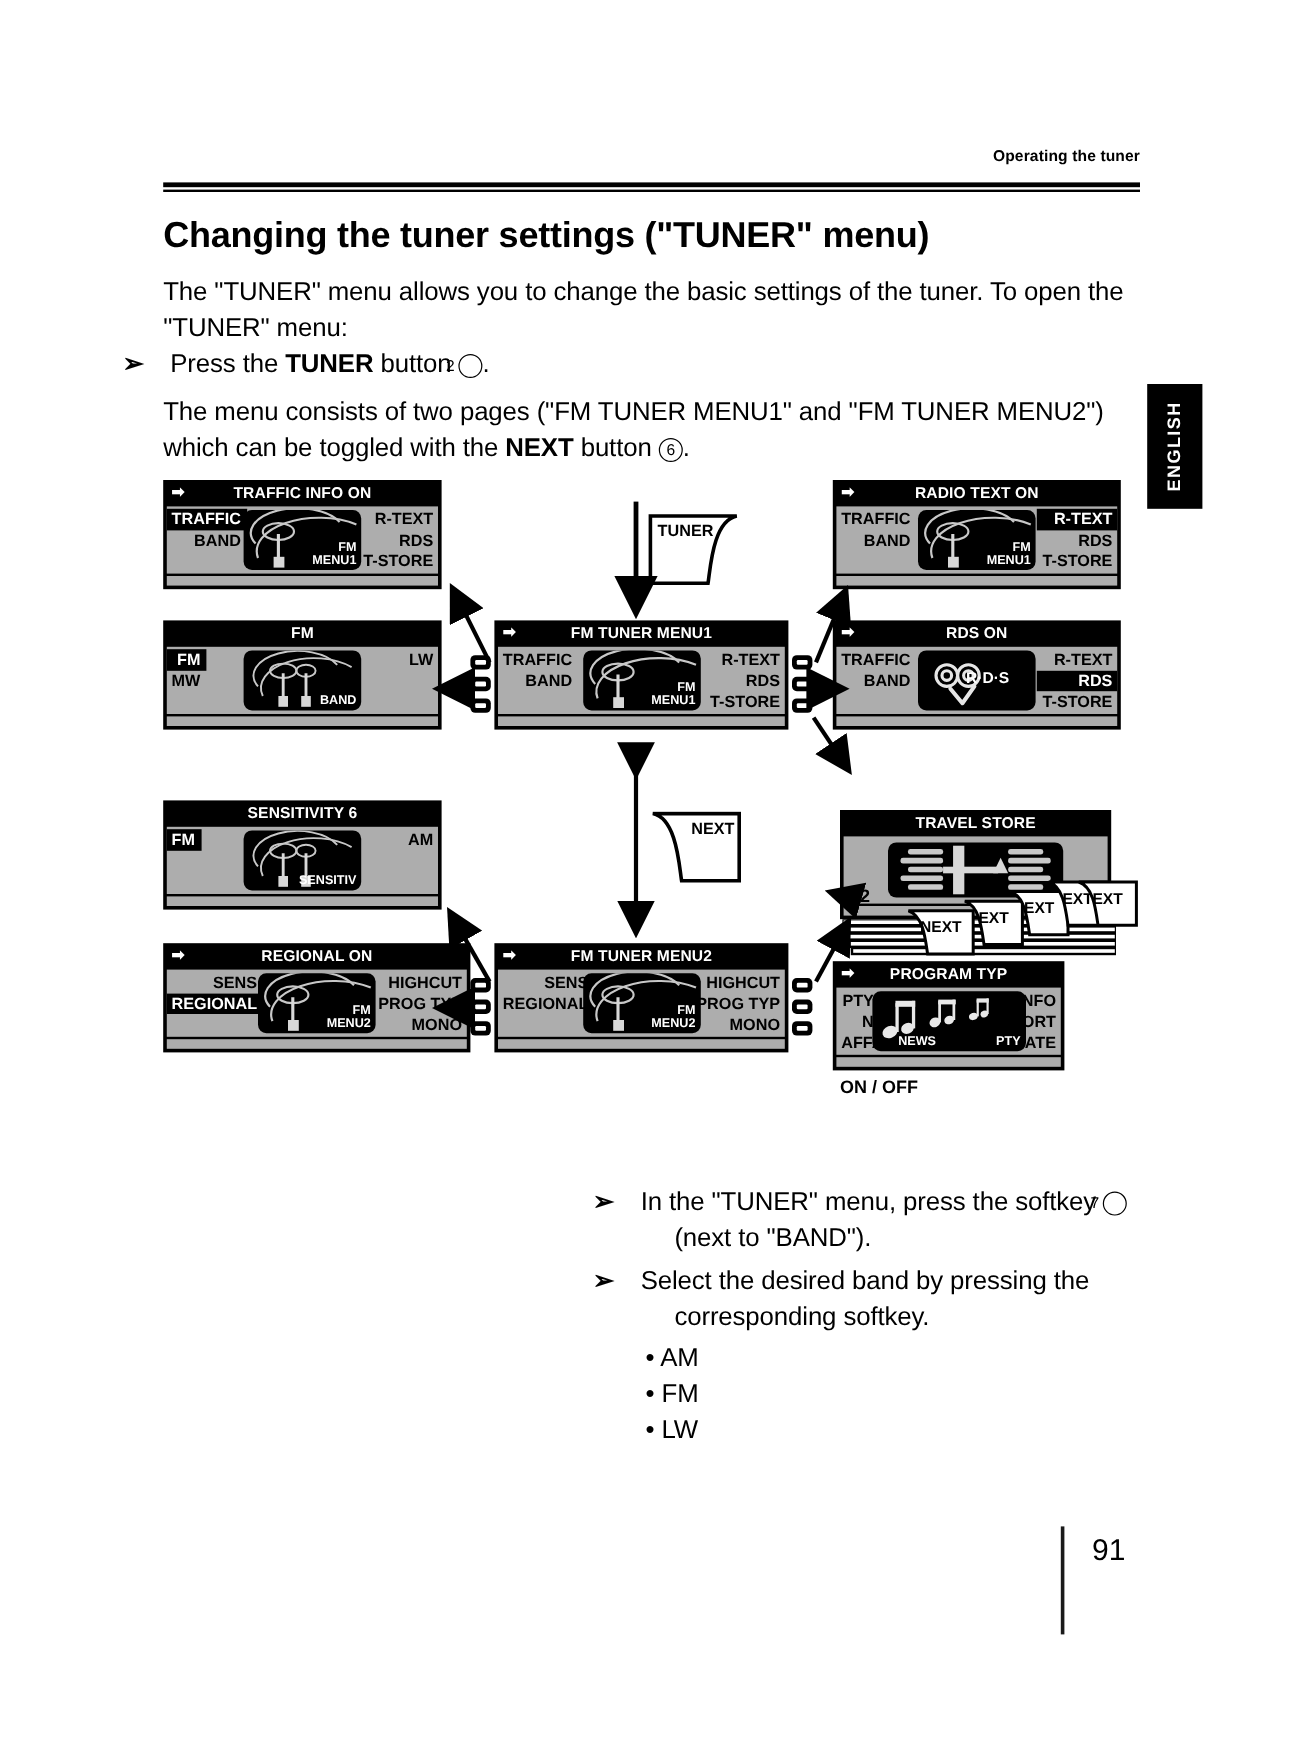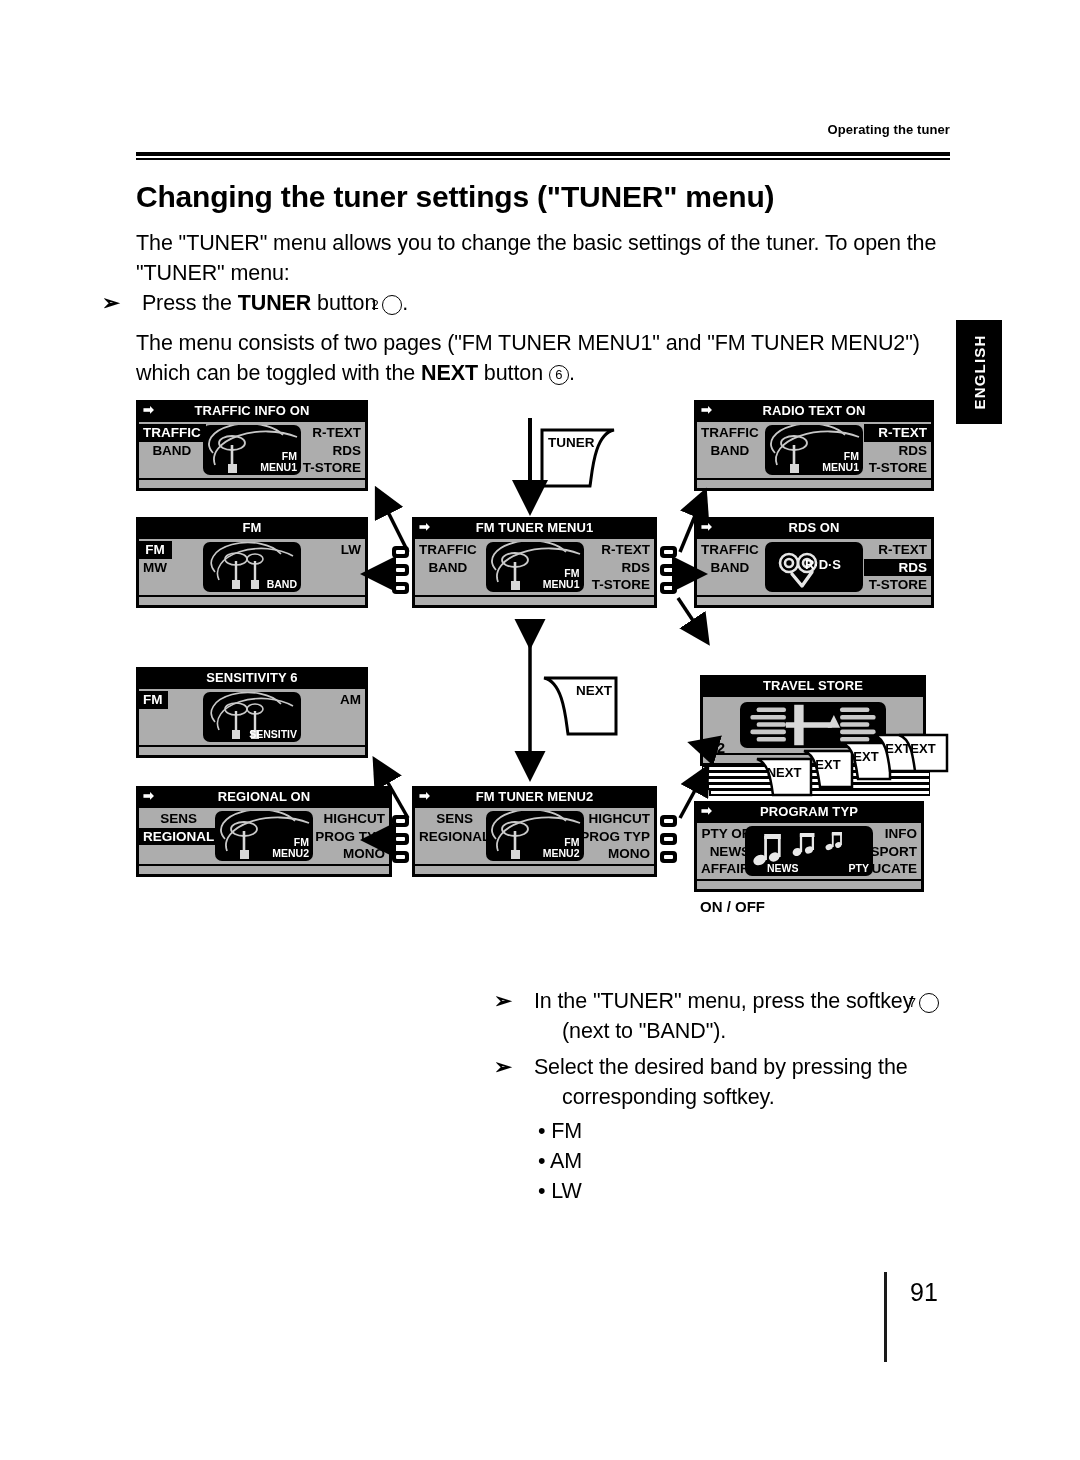--- a/index.html
+++ b/index.html
@@ -56,21 +56,21 @@
   }
   .ptitle .ta{position:absolute;left:7px;top:50%;transform:translateY(-50%);
     color:#fff;font-size:13px;line-height:0;}
   .pbody{
     position:relative;background:#adadad;margin:2px 3px 0 3px;height:56px;
   }
   .pfoot{background:#adadad;margin:2px 3px 3px 3px;height:8px;}
   .col{
     position:absolute;top:2px;font-weight:bold;font-size:13.5px;line-height:17.6px;
   }
-  .colL{left:0;text-align:center;}
+  .colL{left:0;text-align:right;}
   .colR{right:0;text-align:right;}
   .colL .it{padding:0 5px 0 4px;display:block;}
   .colR .it{padding:0 4px 0 5px;display:block;}
   .hl{background:#000;color:#fff;}
 
   .screen{
     position:absolute;left:50%;top:3px;transform:translateX(-50%);
     width:98px;height:50px;background:#000;border-radius:7px;overflow:hidden;
   }
   .screen .tag{
@@ -413,21 +413,21 @@
                 <rect x="96" y="38" width="28" height="5" rx="2"></rect>
               </g>
               <rect x="52" y="3" width="9" height="44" fill="#d8d8d8"></rect>
               <rect x="44" y="22" width="44" height="6" fill="#d8d8d8"></rect>
               <path d="M84 28 L90 14 L96 28 Z" fill="#d8d8d8"></path>
             </svg>
           </div>
         </div>
         <div class="pfoot"></div>
       </div>
-      <div class="panel" style="left: 694px; top: 801px; width: 230px;">
+      <div class="panel" style="left: 694px; top: 801px; width: 193px;">
         <div class="ptitle">
           <span class="ta">➡</span>
           <span>PROGRAM TYP</span>
         </div>
         <div class="pbody">
           <div class="col colL">
             <span class="it">PTY OFF</span>
             <span class="it">NEWS</span>
             <span class="it">AFFAIRS</span>
           </div>
@@ -549,21 +549,21 @@
   <div class="bcol bcolR">
     <div class="hang">
       <span class="arrowg">➢</span>
       <span>In the "TUNER" menu, press the softkey </span><span class="circnum">7</span><span> (next to "BAND").</span>
     </div>
     <div class="hang" style="margin-top:6px;">
       <span class="arrowg">➢</span>
       <span>Select the desired band by pressing the corresponding softkey.</span>
     </div>
     <div id="band-bullets" style="margin-top:4px;">
+        <div class="bullet">•  AM</div>
         <div class="bullet">•  FM</div>
-        <div class="bullet">•  AM</div>
         <div class="bullet">•  LW</div>
       </div>
   </div>
 
   <div class="pagerule"></div>
   <div class="pageno">91</div>
 </div>
 
 </body></html>

